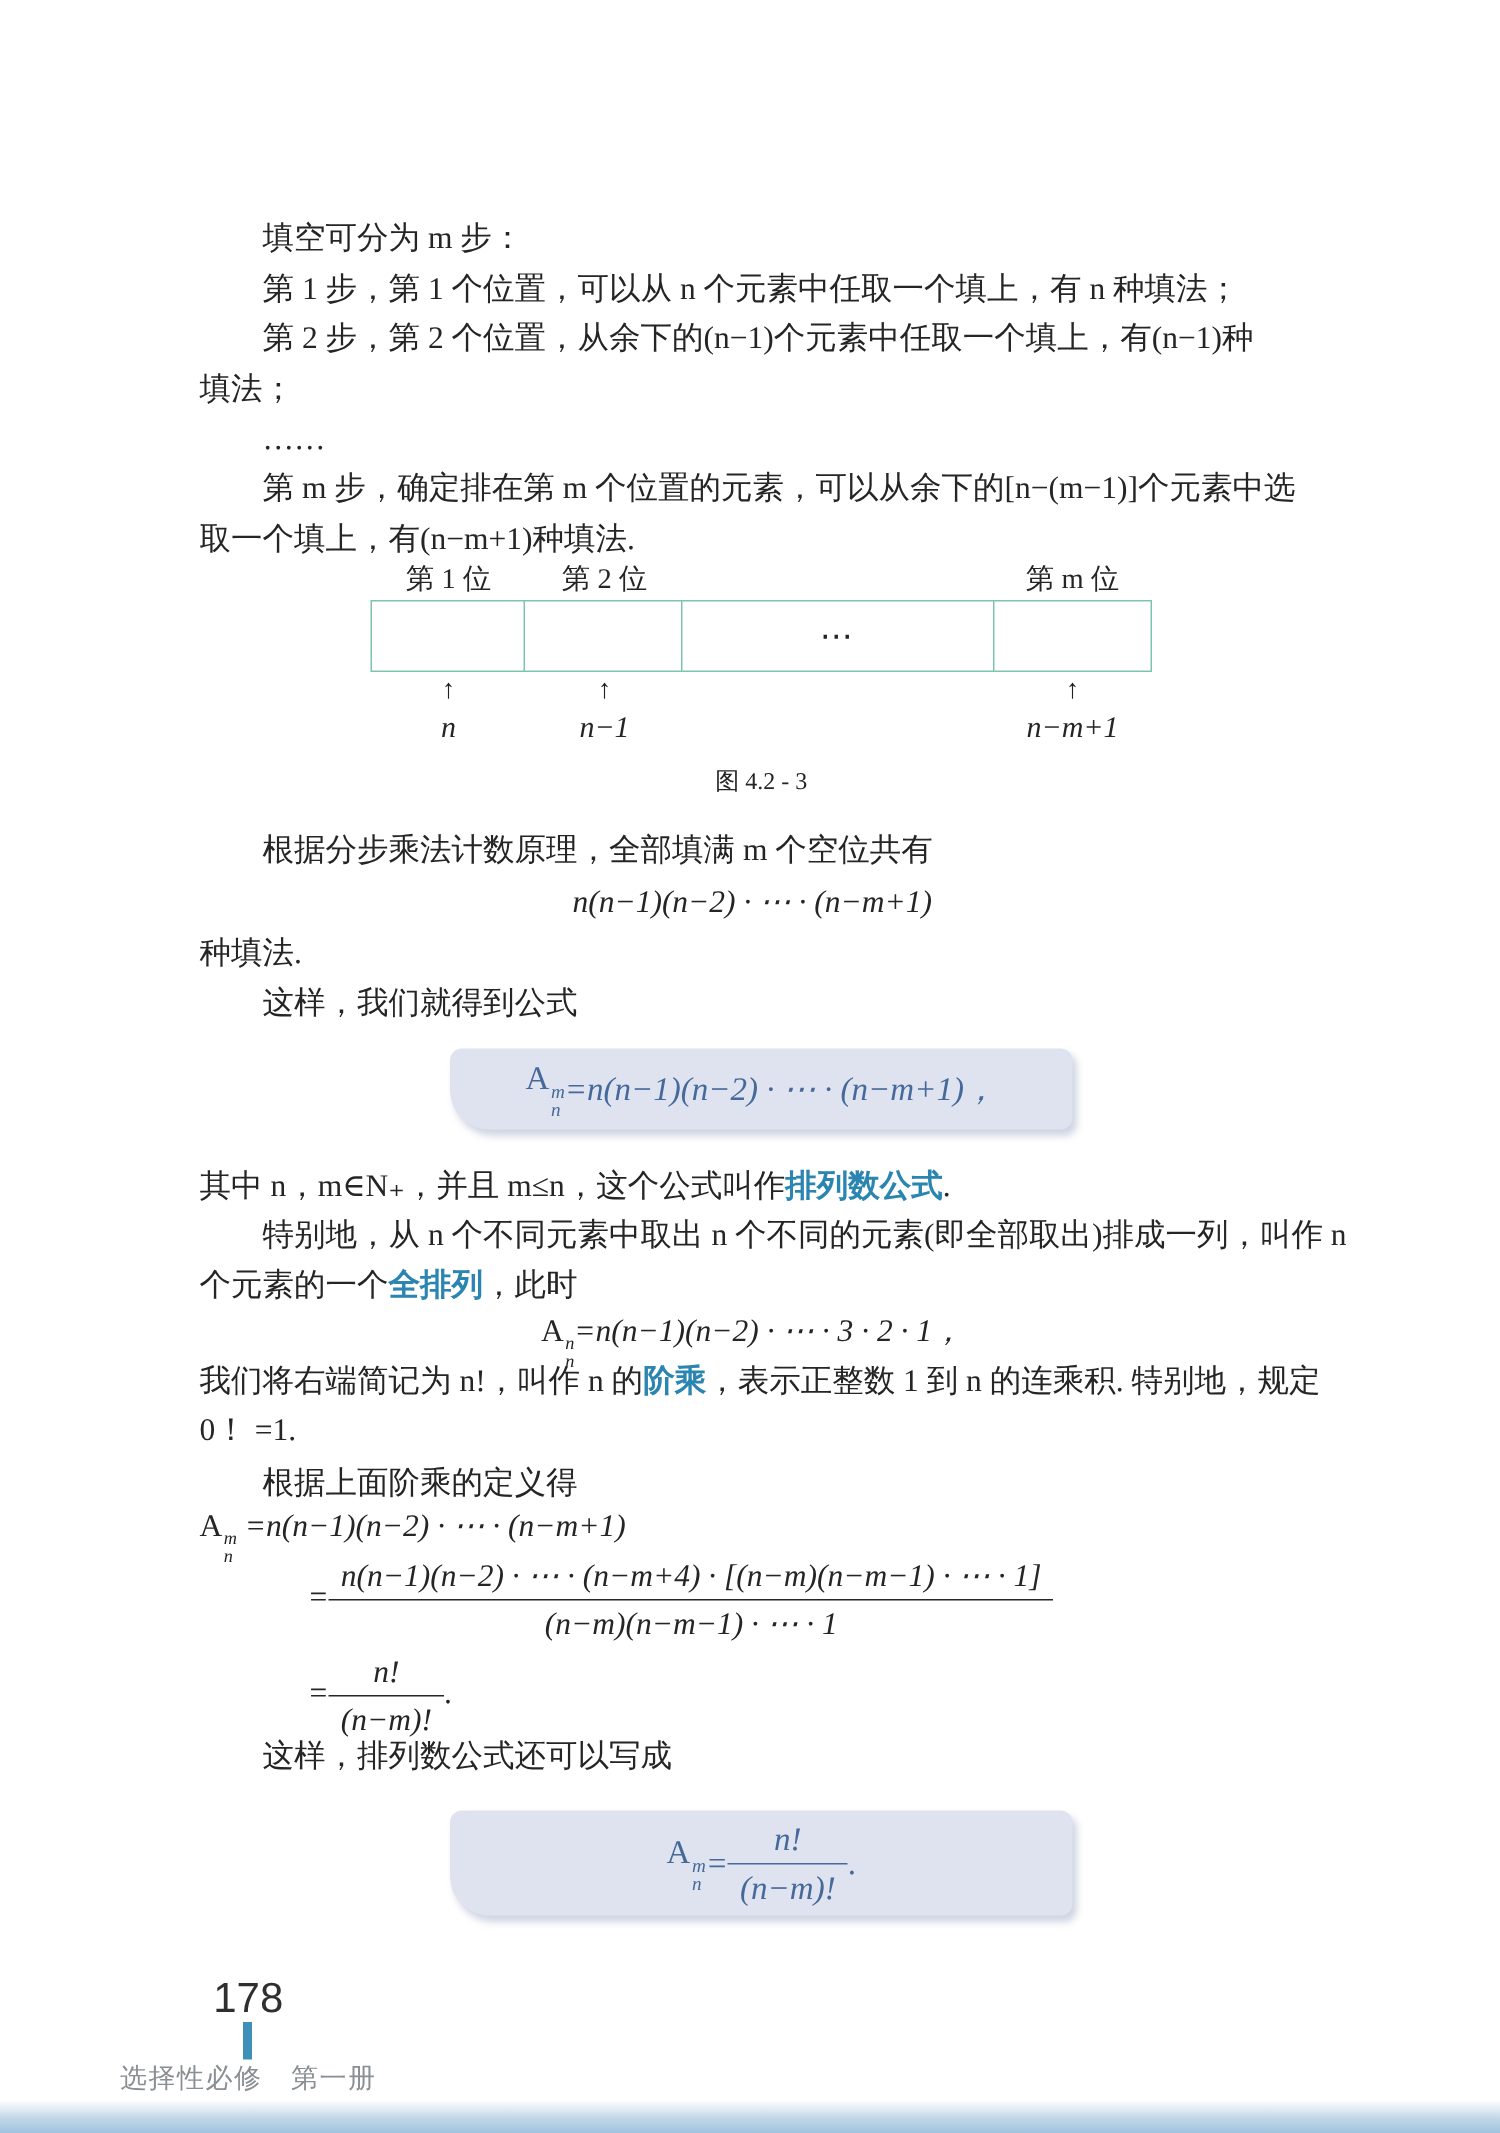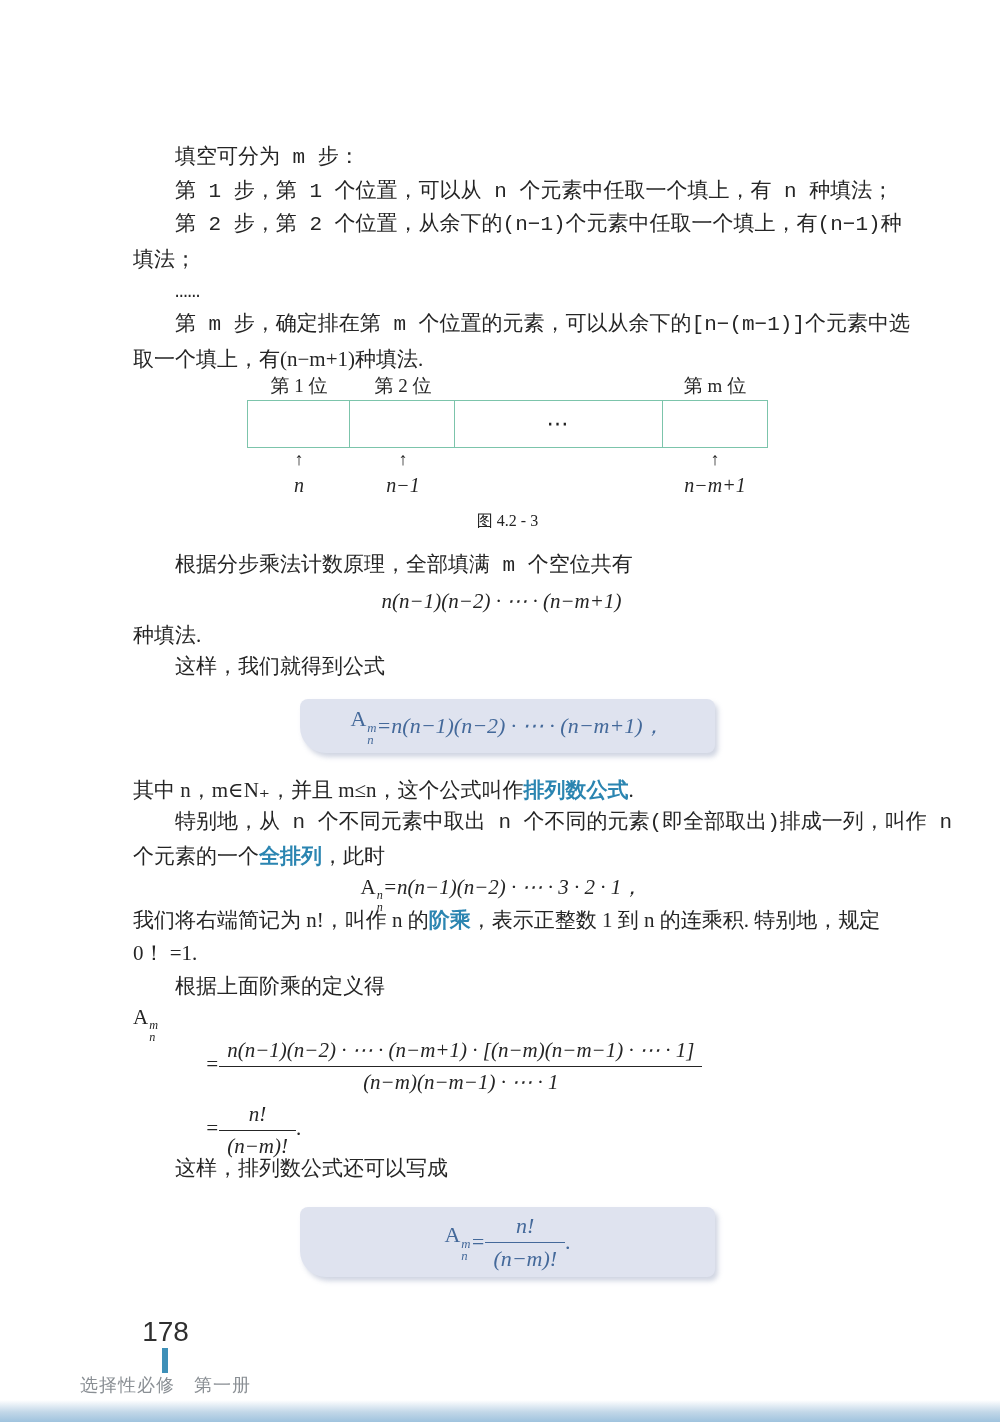--- a/index.html
+++ b/index.html
@@ -8,21 +8,21 @@
     width:1000px;height:1422px;
     background:#ffffff;
     font-family:"Liberation Serif","DejaVu Serif",serif;
     color:#252525;
     overflow:hidden;
   }
   .line{
     position:absolute;left:133px;width:737px;
     font-size:21px;line-height:30px;white-space:nowrap;
   }
-  .indent{padding-left:42px;font-family:Liberation Mono, monospace;}
+  .indent{padding-left:42px;}
   .kw{color:#2b85b1;font-weight:bold;}
   .mi{font-style:italic;}
   .center{text-align:center;}
   
   .anm{display:inline-block;white-space:nowrap;}
   .anm .base{font-style:normal;}
   .ss{
     display:inline-flex;flex-direction:column;align-items:flex-start;
     font-size:0.58em;line-height:0.95;font-style:italic;
     vertical-align:-0.45em;margin-left:1px;
@@ -127,25 +127,25 @@
 
   <div class="line" style="top:905px"><span>我们将右端简记为 n!，叫作 n 的</span><span class="kw">阶乘</span><span>，表示正整数 1 到 n 的连乘积.  特别地，规定</span></div>
   <div class="line" style="top:938px">0！ =1.</div>
 
   <div class="line indent" style="top:973px">根据上面阶乘的定义得</div>
 
   <div class="deriv" style="top:1005px">
     <span class="anm"><span class="base">A</span><span class="ss">
           <span>m</span>
           <span>n</span>
-        </span></span>
+        </span></span><span class="mi"> =n(n−1)(n−2) · ⋯ · (n−m+1)</span>
   </div>
 
   <div class="deriv" style="top:1038px;left:205px">
-    <span class="mi">=</span><span class="frac mi"><span class="num">n(n−1)(n−2) · ⋯ · (n−m+1) · [(n−m)(n−m−1) · ⋯ · 1]</span><span class="den">(n−m)(n−m−1) · ⋯ · 1</span></span>
+    <span class="mi">=</span><span class="frac mi"><span class="num">n(n−1)(n−2) · ⋯ · (n−m+4) · [(n−m)(n−m−1) · ⋯ · 1]</span><span class="den">(n−m)(n−m−1) · ⋯ · 1</span></span>
   </div>
 
   <div class="deriv" style="top:1102px;left:205px">
     <span class="mi">=</span><span class="frac mi"><span class="num">n!</span><span class="den">(n−m)!</span></span><span>.</span>
   </div>
 
   <div class="line indent" style="top:1155px">这样，排列数公式还可以写成</div>
 
   <div class="formula-box" style="top:1207px;height:70px">
     <span class="anm"><span class="base">A</span><span class="ss">

